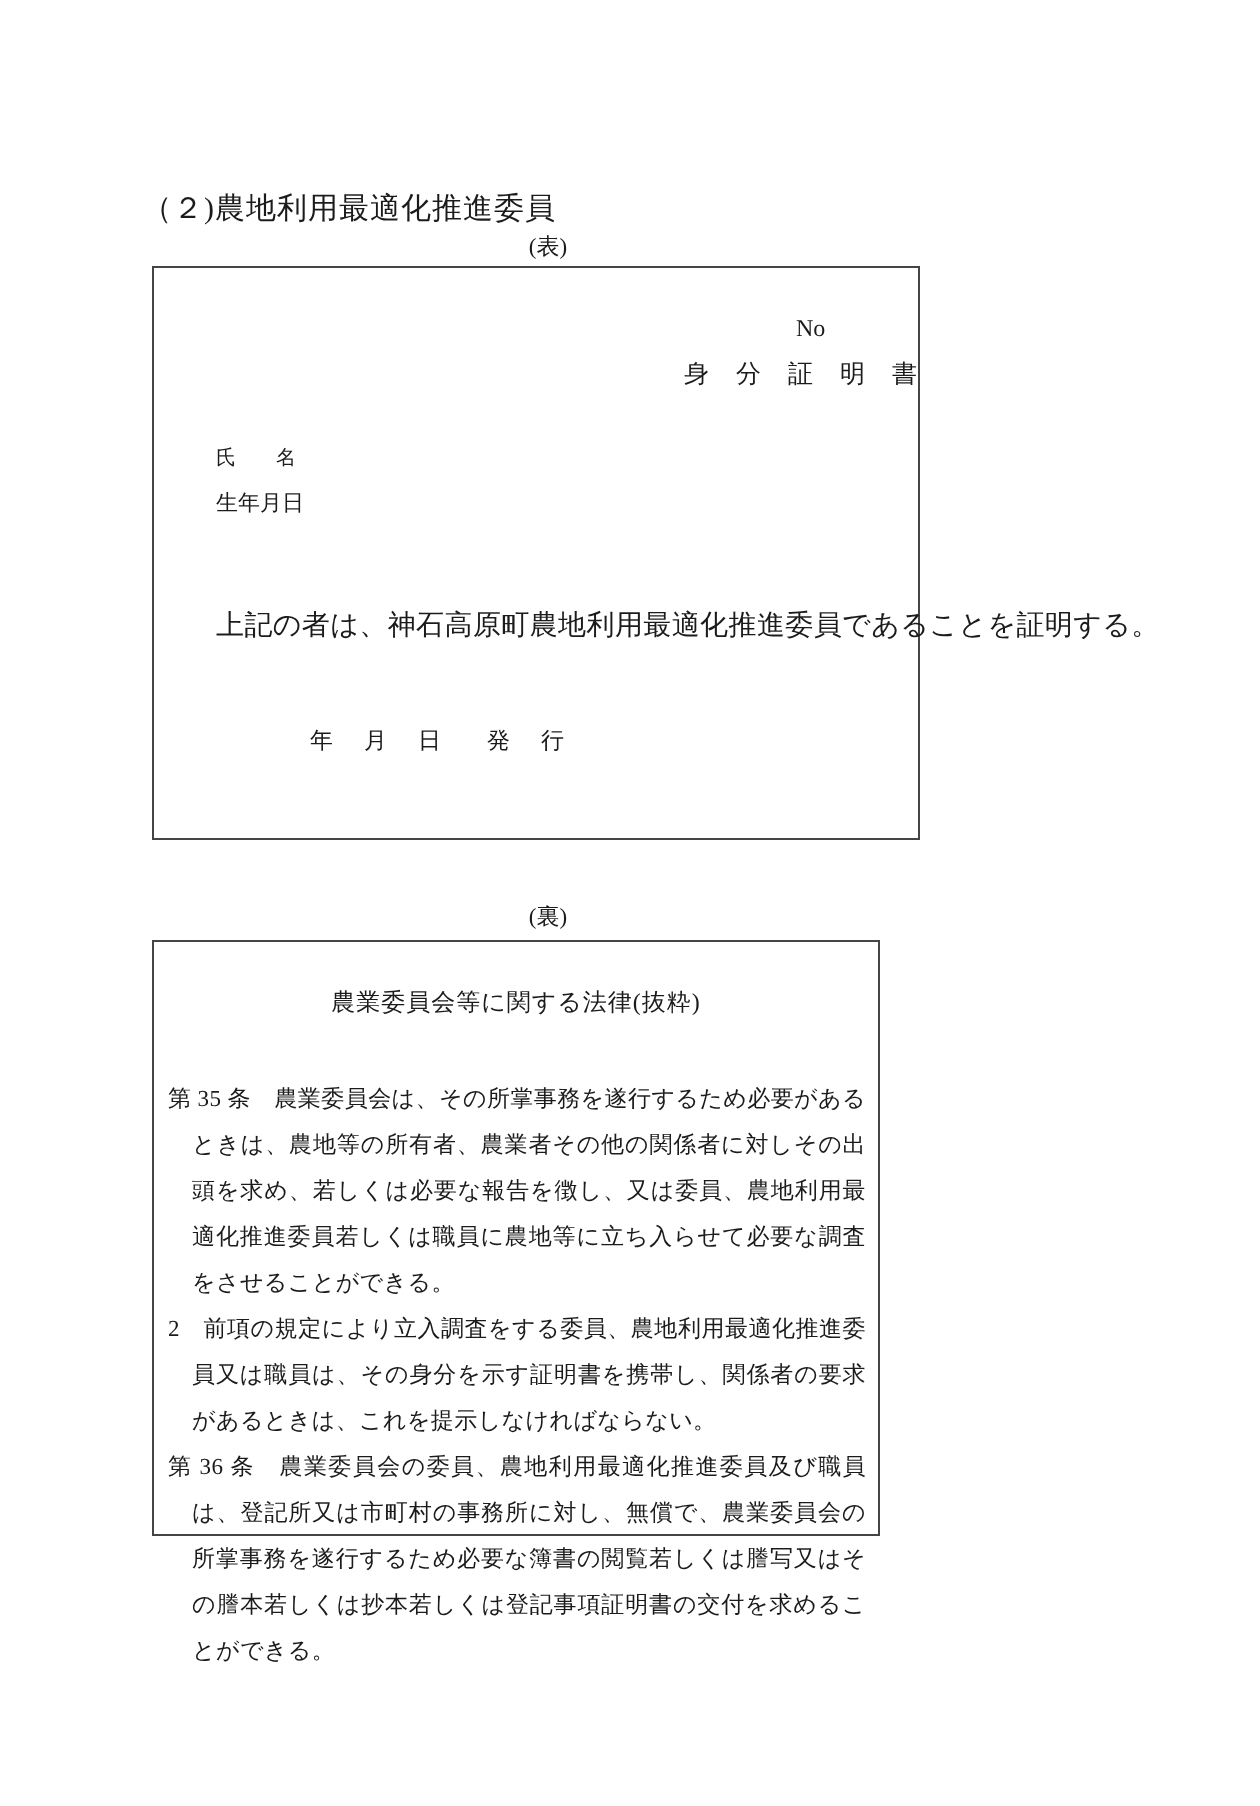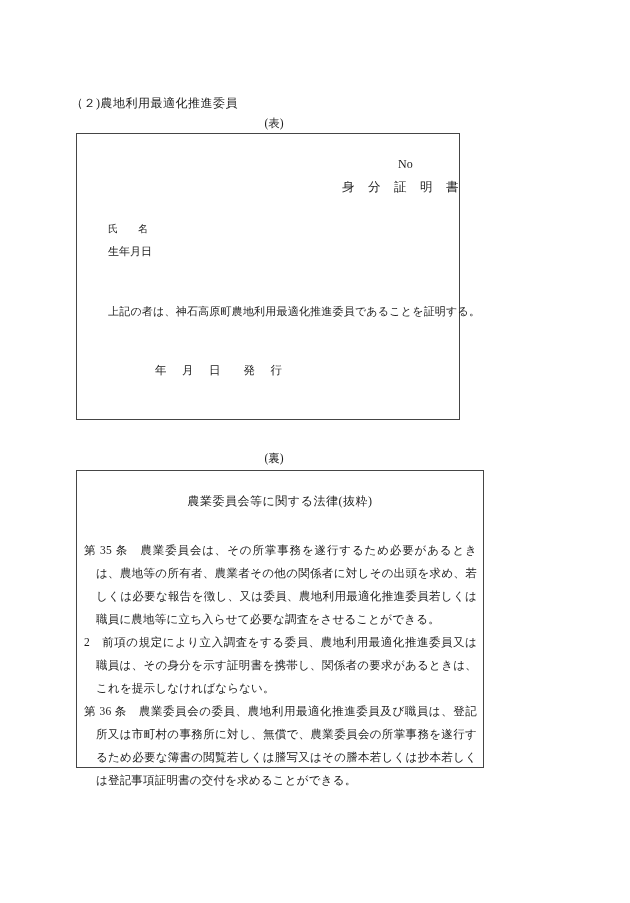--- a/index.html
+++ b/index.html
@@ -5,42 +5,42 @@
   * { margin:0; padding:0; box-sizing:border-box; }
   html,body { background:#ffffff; }
   body {
     position:relative;
     width:630px; height:903px;
     font-family:"Liberation Serif","DejaVu Serif",serif;
     color:#1b1b1b;
     overflow:hidden;
   }
 
-  .heading { position:absolute; left:71px; top:95px; font-size:12px; letter-spacing:0.5px; white-space:nowrap; }
+  .heading { position:absolute; left:71px; top:95px; font-size:15px; letter-spacing:0.5px; white-space:nowrap; }
 
   .side-label {
     position:absolute; left:76px; width:436px;
     text-align:center; padding-right:40px;
     font-size:11.5px; white-space:nowrap;
   }
   .side-label.front { top:116px; }
   .side-label.back  { top:451px; }
 
   .card { position:absolute; border:1px solid #454545; background:#fff; }
   .card-front { left:76px; top:133px; width:384px; height:287px; }
-  .card-back  { left:76px; top:470px; width:408px; height:298px; }
+  .card-back  { left:76px; top:470px; width:364px; height:298px; }
 
   .card-front .no { position:absolute; left:321px; top:23px; font-size:12px; }
   .card-front .card-title {
     position:absolute; left:0; right:0; top:45px;
     text-align:right; font-size:12.5px; letter-spacing:0.5px; white-space:pre;
   }
   .card-front .field-name  { position:absolute; left:31px; top:88px;  font-size:10px; white-space:pre; }
   .card-front .field-birth { position:absolute; left:31px; top:110px; font-size:11px; }
-  .card-front .certify { position:absolute; left:31px; top:170px; font-size:11px; letter-spacing:0.2px; white-space:nowrap; }
+  .card-front .certify { position:absolute; left:31px; top:170px; font-size:14px; letter-spacing:0.2px; white-space:nowrap; }
 
   .card-front .row { position:absolute; left:78px; font-size:11.5px; white-space:nowrap; }
   .card-front .issue-row { top:229px; }
   .card-front .valid-row { top:251px; }
   .row .date { letter-spacing:2px; white-space:pre; }
   .row .issue-label { margin-left:21px; letter-spacing:2px; white-space:pre; }
   .row .valid-label { margin-left:37px; letter-spacing:0.5px; }
   .row .issuer { margin-left:24px; letter-spacing:0.5px; }
   .row .seal {
     display:inline-block; margin-left:21px;

